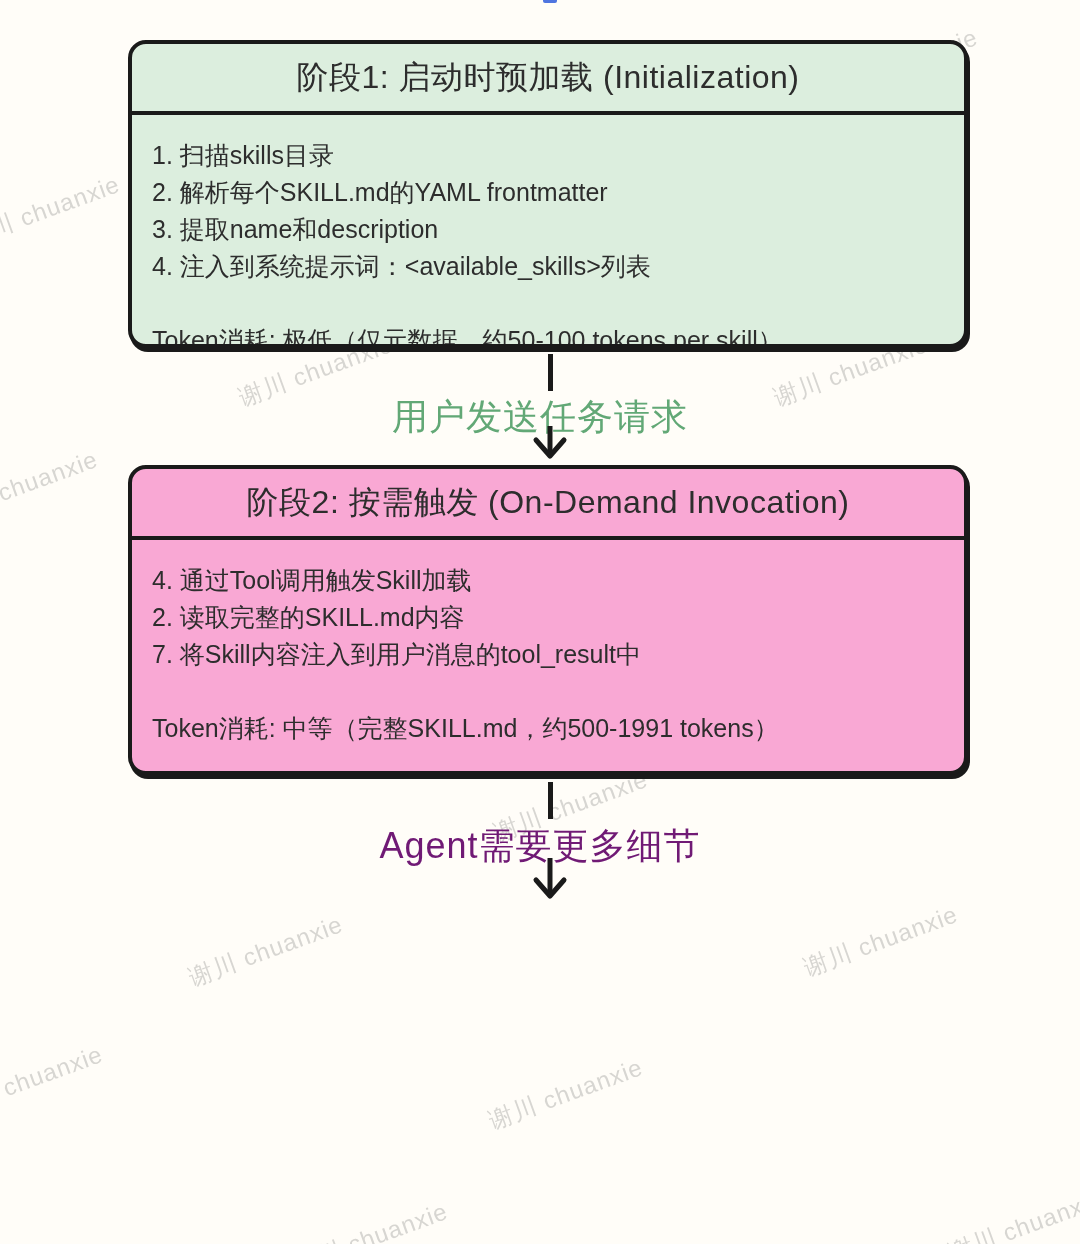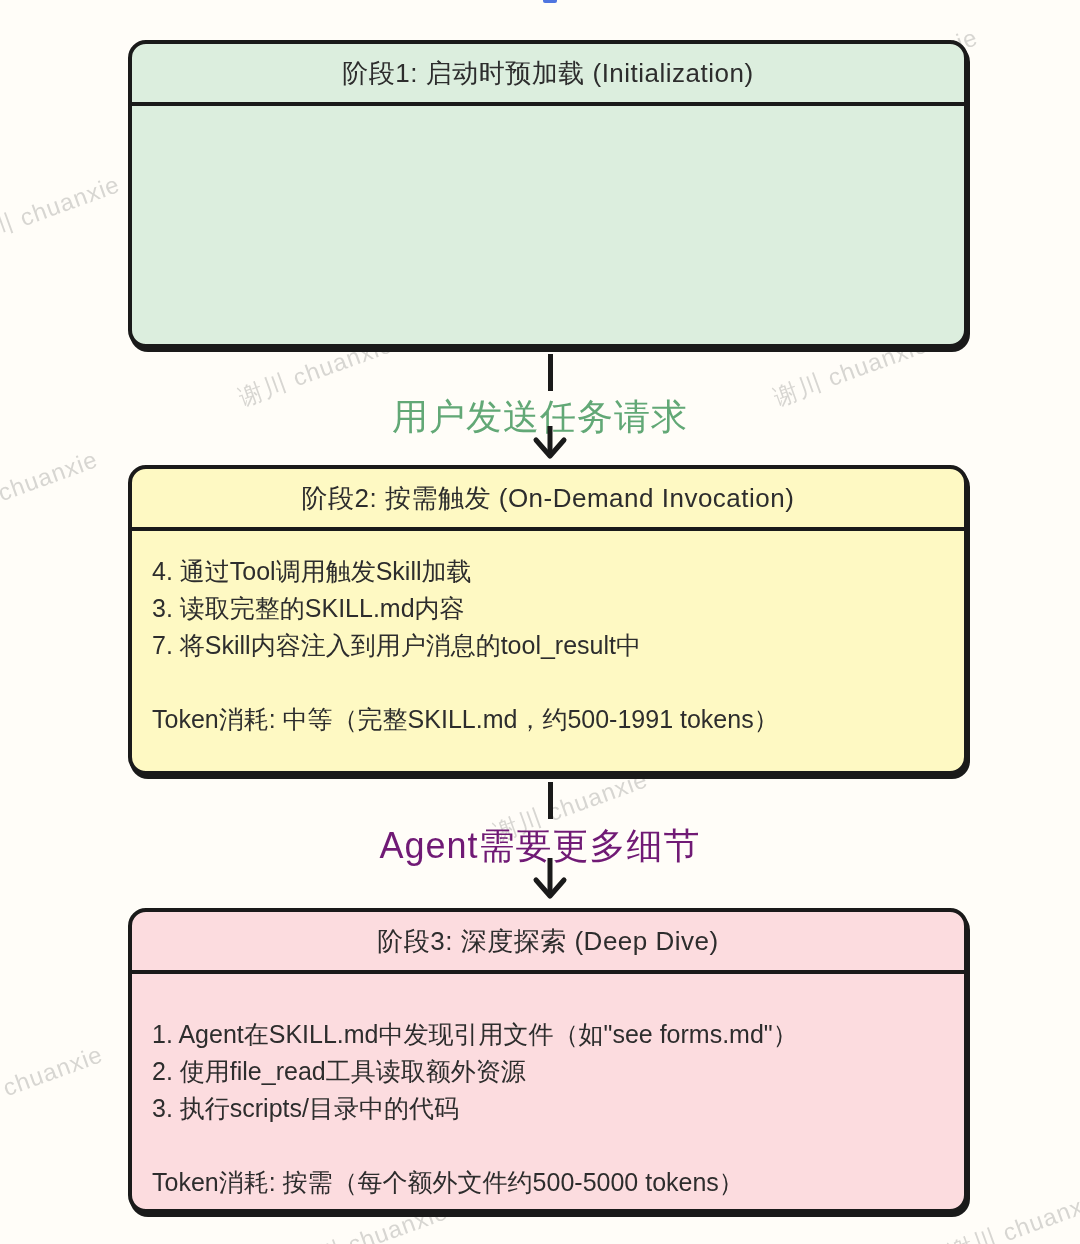--- a/index.html
+++ b/index.html
@@ -21,36 +21,36 @@
     left: 128px;
     width: 840px;
     border: 4px solid #1a1a1a;
     border-radius: 18px;
     box-shadow: 2px 4px 0 #1a1a1a;
     overflow: hidden;
   }
   .stage-header {
     border-bottom: 4px solid #1a1a1a;
     text-align: center;
-    font-size: 26px;
+    font-size: 32px;
     font-weight: 500;
     color: #2d2d2d;
     padding: 12px 10px 11px 10px;
     letter-spacing: 0.5px;
   }
   .stage-body {
     padding: 22px 24px 20px 20px;
     font-size: 25px;
     color: #2d2d2d;
   }
   .stage-item { line-height: 37px; white-space: pre; }
   .token-note { line-height: 37px; margin-top: 37px; white-space: pre; }
 
   #stage-1 { top: 40px;  height: 308px; background: #dceede; }
-  #stage-2 { top: 465px; height: 310px; background: #fef9c3; }
+  #stage-2 { top: 465px; height: 310px; background: #f9a8d4; }
   #stage-3 { top: 908px; height: 305px; background: #fcdcdf; }
   #stage-1 .stage-header, #stage-2 .stage-header, #stage-3 .stage-header { background: transparent; }
 
   
   .stem {
     position: absolute;
     left: 548px;
     width: 5px;
     background: #1a1a1a;
   }
@@ -107,49 +107,47 @@
   <span class="watermark" style="left:800px; top:925px;">谢川 chuanxie</span>
   <span class="watermark" style="left:-55px; top:1065px;">谢川 chuanxie</span>
   <span class="watermark" style="left:485px; top:1078px;">谢川 chuanxie</span>
   <span class="watermark" style="left:290px; top:1222px;">谢川 chuanxie</span>
   <span class="watermark" style="left:945px; top:1210px;">谢川 chuanxie</span>
 
   <div class="top-sliver"></div>
 
   <div class="stage-box" id="stage-1">
     <div class="stage-header">阶段1: 启动时预加载 (Initialization)</div>
+    <div class="stage-body">
+      <div class="stage-item">1. 扫描skills目录</div>
+      <div class="stage-item">2. 解析每个SKILL.md的YAML frontmatter</div>
+      <div class="stage-item">3. 提取name和description</div>
+      <div class="stage-item">4. 注入到系统提示词：&lt;available_skills&gt;列表</div>
+      <div class="token-note">Token消耗: 极低（仅元数据，约50-100 tokens per skill）</div>
+    </div>
   </div>
 
   <div class="stem" style="top:354px; height:37px;"></div>
   <div class="connector-label" id="connector-1-label" style="top:393px;">用户发送任务请求</div>
   <svg class="arrow-svg" style="top:426px;" width="40" height="34" viewBox="0 0 40 34">
     <line x1="20" y1="0" x2="20" y2="26" stroke="#1a1a1a" stroke-width="5"></line>
     <polyline points="6,14 20,30 34,14" fill="none" stroke="#1a1a1a" stroke-width="5" stroke-linecap="round" stroke-linejoin="round"></polyline>
   </svg>
 
   <div class="stage-box" id="stage-2">
     <div class="stage-header">阶段2: 按需触发 (On-Demand Invocation)</div>
     <div class="stage-body">
       <div class="stage-item">4. 通过Tool调用触发Skill加载</div>
-      <div class="stage-item">3. 读取完整的SKILL.md内容</div>
+      <div class="stage-item">2. 读取完整的SKILL.md内容</div>
       <div class="stage-item">7. 将Skill内容注入到用户消息的tool_result中</div>
       <div class="token-note">Token消耗: 中等（完整SKILL.md，约500-1991 tokens）</div>
     </div>
   </div>
 
   <div class="stem" style="top:782px; height:37px;"></div>
   <div class="connector-label" id="connector-2-label" style="top:822px;">Agent需要更多细节</div>
   <svg class="arrow-svg" style="top:858px;" width="40" height="42" viewBox="0 0 40 42">
     <line x1="20" y1="0" x2="20" y2="34" stroke="#1a1a1a" stroke-width="5"></line>
     <polyline points="6,22 20,38 34,22" fill="none" stroke="#1a1a1a" stroke-width="5" stroke-linecap="round" stroke-linejoin="round"></polyline>
   </svg>
 
-  <div class="stage-box" id="stage-3">
-    <div class="stage-header">阶段3: 深度探索 (Deep Dive)</div>
-    <div class="stage-body" style="padding-top:42px;">
-      <div class="stage-item">1. Agent在SKILL.md中发现引用文件（如"see forms.md"）</div>
-      <div class="stage-item">2. 使用file_read工具读取额外资源</div>
-      <div class="stage-item">3. 执行scripts/目录中的代码</div>
-      <div class="token-note">Token消耗: 按需（每个额外文件约500-5000 tokens）</div>
-    </div>
-  </div>
 
 </div>
 
 </body></html>

